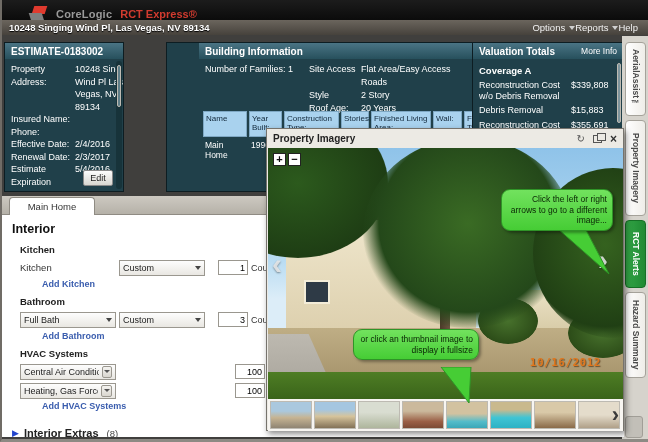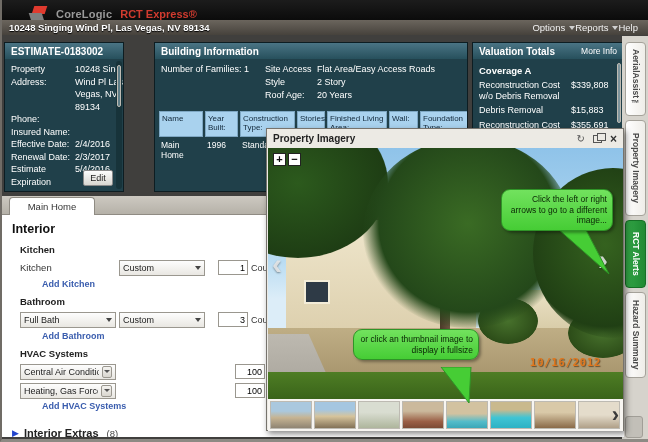--- a/index.html
+++ b/index.html
@@ -23,21 +23,21 @@
   .addr { color:#fff; font-weight:bold; font-size:9.5px; margin-left:7px; text-shadow:0 1px 1px #000; }
   .menus { margin-left:auto; display:flex; align-items:center; margin-right:10px; }
   .menu-item { color:#f2f2f2; font-size:9.5px; display:flex; align-items:center; gap:4px; cursor:pointer; }
   .chev { width:0; height:0; border-left:3.5px solid transparent; border-right:3.5px solid transparent; border-top:4px solid #cfcfcf; }
 
   
   .panel { position:absolute; background:#20404a; border:1px solid #0d1d22; overflow:hidden; }
   .panel-header { height:16px; background:linear-gradient(#4a7484,#27505c); color:#fff; font-weight:bold;
     font-size:10px; display:flex; align-items:center; padding:0 6px; }
   .p-estimate { left:2px; top:42px; width:120px; height:150px; }
-  .p-building { left:152px; top:42px; width:314px; height:150px; }
+  .p-building { left:164px; top:42px; width:314px; height:150px;padding-left:32px; }
   .p-valuation { left:470px; top:42px; width:152px; height:150px; }
   .panel-body { position:relative; color:#fff; font-size:9px; padding:4px 6px; height:calc(100% - 16px); overflow:hidden; }
   .est-row { display:flex; line-height:12.5px; }
   .est-label { width:64px; flex:0 0 64px; }
   .est-value { flex:1; }
   .edit-btn { position:absolute; right:10px; bottom:5px; width:30px; height:16px;
     background:linear-gradient(#fdfdfd,#d8d6d0); border:1px solid #8a8a8a; border-radius:2px;
     color:#222; font-size:9px; display:flex; align-items:center; justify-content:center; cursor:pointer; }
   .vscroll { position:absolute; right:1px; top:2px; width:6px; height:calc(100% - 4px); background:#17333a; border-radius:3px; }
   .vscroll .thumb { position:absolute; left:1px; top:4px; width:4px; height:42px; background:#5f7e88; border-radius:2px; }
@@ -202,25 +202,25 @@
   </div>
 
   <div class="panel p-estimate">
     <div class="panel-header">ESTIMATE-0183002</div>
     <div class="panel-body">
       <div class="est-row">
         <span class="est-label">Property Address:</span>
         <span class="est-value" style="width:70px;flex:0 0 70px;">10248 Singing Wind Pl Las Vegas, NV 89134</span>
       </div>
       <div class="est-row">
+        <span class="est-label">Insured Name:</span>
+          <span class="est-value"></span>
+      </div>
+      <div class="est-row">
         <span class="est-label">Phone:</span>
-          <span class="est-value"></span>
-      </div>
-      <div class="est-row">
-        <span class="est-label">Insured Name:</span>
           <span class="est-value"></span>
       </div>
       <div class="est-row">
         <span class="est-label">Effective Date:</span>
         <span class="est-value">2/4/2016</span>
       </div>
       <div class="est-row">
         <span class="est-label">Renewal Date:</span>
         <span class="est-value">2/3/2017</span>
       </div>

